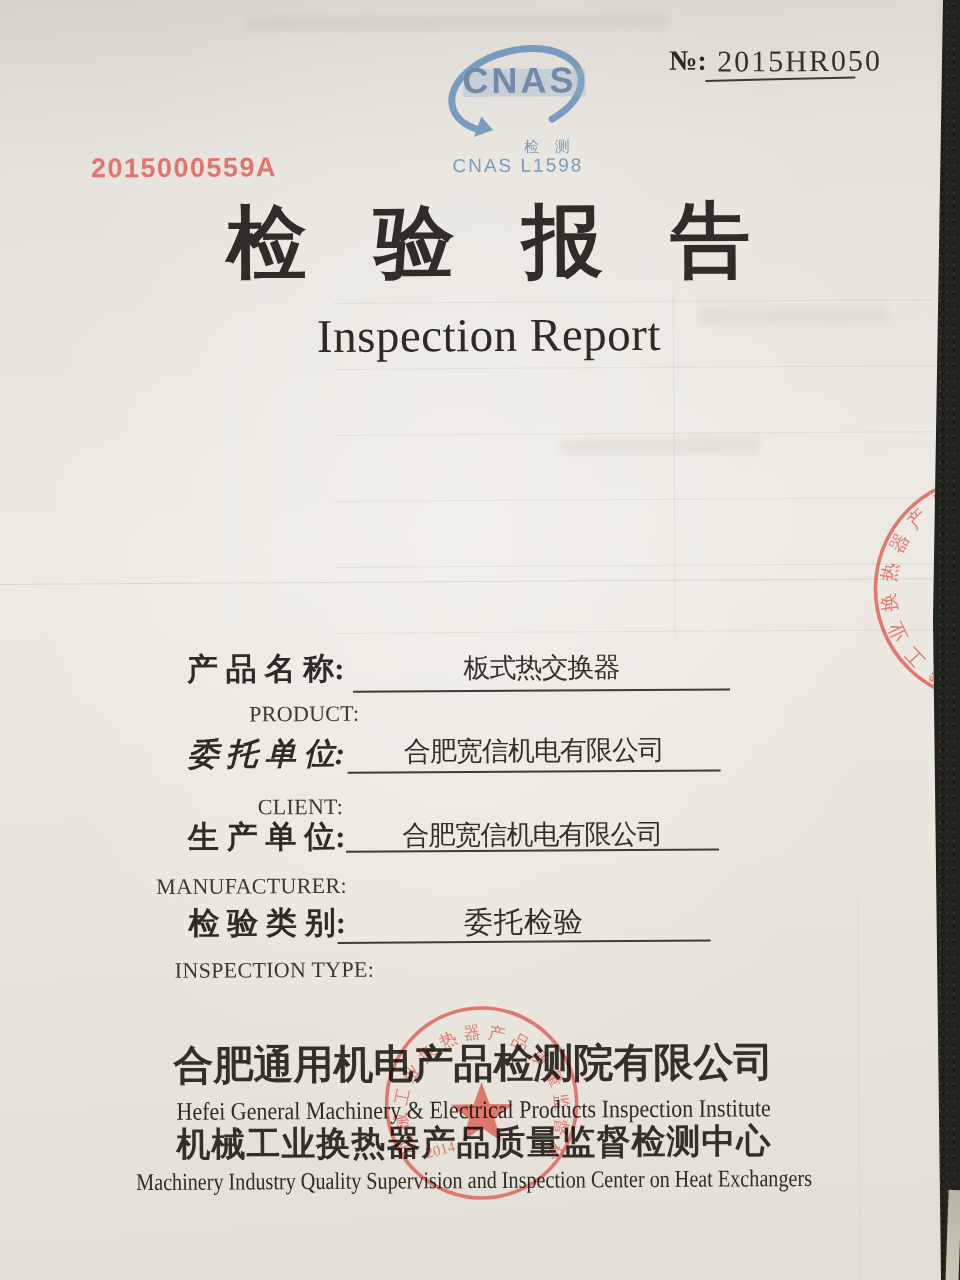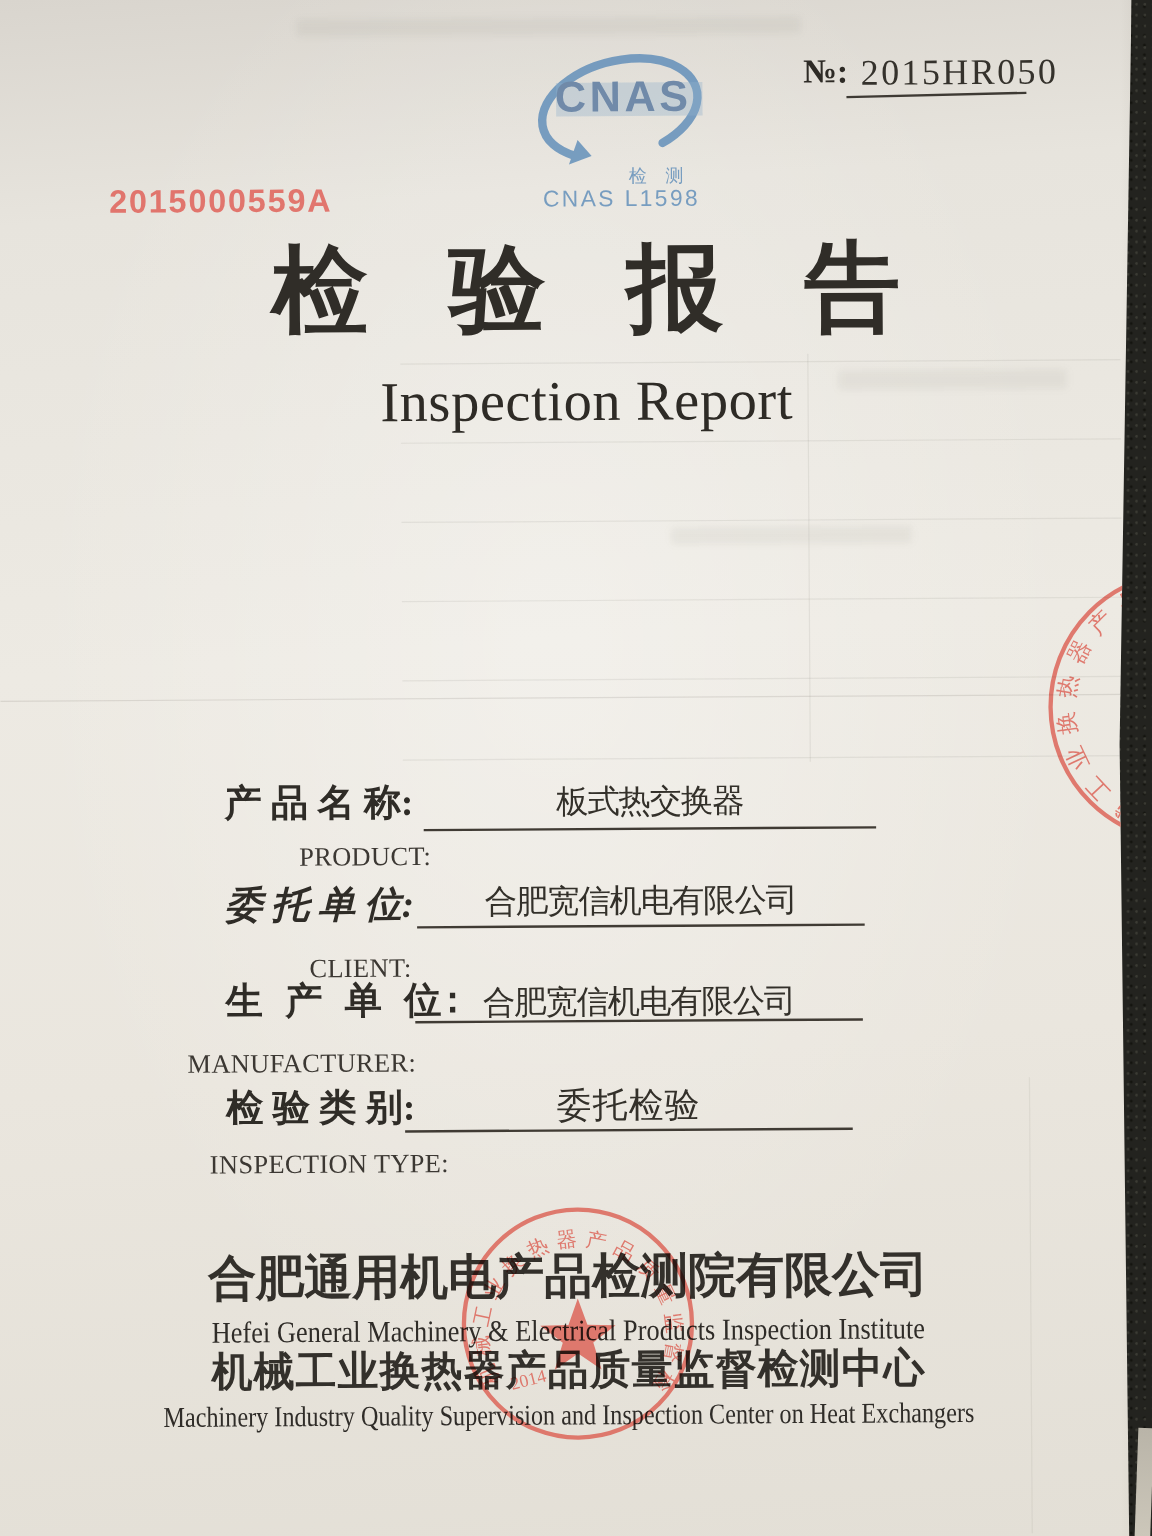--- a/index.html
+++ b/index.html
@@ -121,21 +121,21 @@
         <div class="abs f-line" style="left:352px;top:690px;width:377px;"></div>
         <div class="abs f-sub" style="left:248px;top:702px;font-family:Liberation Serif, serif;">PRODUCT:</div>
       </div>
       <div>
         <div class="abs f-label" style="left:186px;top:737px;font-style:italic;">委 托 单 位:</div>
         <div class="abs f-value" style="left:346px;top:738px;width:373px;">合肥宽信机电有限公司</div>
         <div class="abs f-line" style="left:346px;top:771px;width:373px;"></div>
         <div class="abs f-sub" style="left:256px;top:795px;">CLIENT:</div>
       </div>
       <div>
-        <div class="abs f-label" style="left:186px;top:820px;font-family:Liberation Mono, monospace;">生 产 单 位:</div>
+        <div class="abs f-label" style="left:186px;top:820px;">生 产 单 位:</div>
         <div class="abs f-value" style="left:344px;top:822px;width:373px;">合肥宽信机电有限公司</div>
         <div class="abs f-line" style="left:344px;top:850px;width:373px;"></div>
         <div class="abs f-sub" style="left:154px;top:874px;">MANUFACTURER:</div>
       </div>
       <div>
         <div class="abs f-label" style="left:186px;top:906px;">检 验 类 别:</div>
         <div class="abs f-value f-value-sm" style="left:335px;top:908px;width:373px;">委托检验</div>
         <div class="abs f-line" style="left:335px;top:941px;width:373px;"></div>
         <div class="abs f-sub" style="left:172px;top:958px;">INSPECTION TYPE:</div>
       </div>

